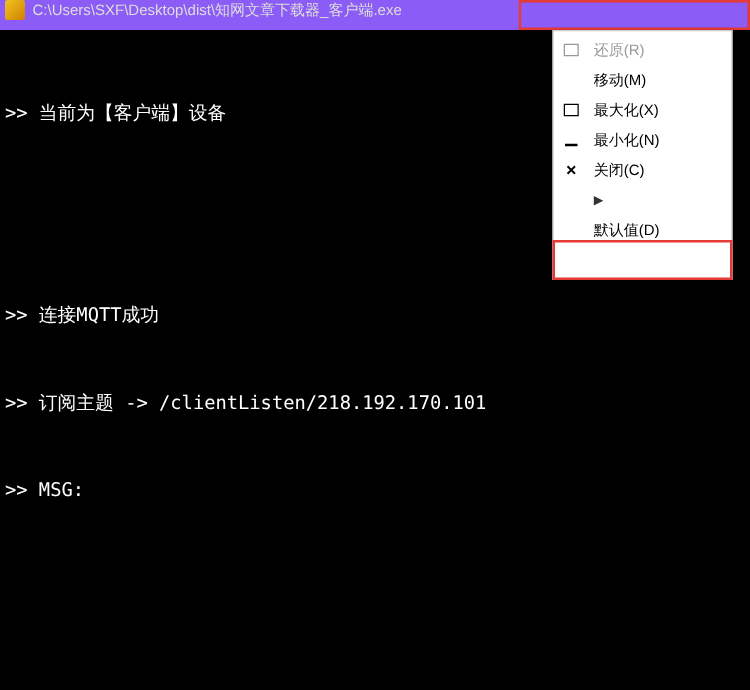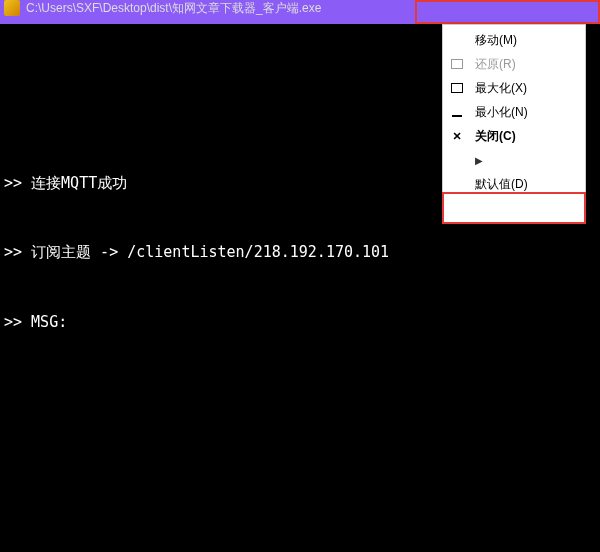--- a/index.html
+++ b/index.html
@@ -124,53 +124,54 @@
 </head>
 <body>
 
 <div class="titlebar">
   <div class="app-icon"></div>
   <div class="title-text">C:\Users\SXF\Desktop\dist\知网文章下载器_客户端.exe</div>
 </div>
 <div class="red-box-top"></div>
 
 <div class="console">
+  <span class="line">&gt;&gt; 当前为【客户端】设备</span>
   <span class="line"></span>
   <span class="line"></span>
   <span class="line">&gt;&gt; 连接MQTT成功</span>
   <span class="line">&gt;&gt; 订阅主题 -&gt; /clientListen/218.192.170.101</span>
   <span class="line">&gt;&gt; MSG:</span>
   <span class="line"></span>
   
   <span class="line"></span>
   <span class="line"></span>
   
   
 </div>
 
 <div class="context-menu">
+  <div class="menu-item disabled">
+    <span class="menu-icon icon-restore"></span>
+    <span class="menu-label">还原(R)</span>
+  </div>
   <div class="menu-item">
     <span class="menu-icon"></span>
     <span class="menu-label">移动(M)</span>
-  </div>
-  <div class="menu-item disabled">
-    <span class="menu-icon icon-restore"></span>
-    <span class="menu-label">还原(R)</span>
   </div>
   <div class="menu-item">
     <span class="menu-icon icon-maximize"></span>
     <span class="menu-label">最大化(X)</span>
   </div>
   <div class="menu-item">
     <span class="menu-icon icon-minimize"></span>
     <span class="menu-label">最小化(N)</span>
   </div>
   <div class="menu-item">
     <span class="menu-icon icon-close"></span>
-    <span class="menu-label" style="font-weight:bold">关闭(C)</span>
+    <span class="menu-label" style="font-weight:normal">关闭(C)</span>
   </div>
   <div class="menu-item">
     <span class="menu-icon"></span>
     <span class="submenu-arrow">▶</span>
   </div>
   <div class="menu-item">
     <span class="menu-icon"></span>
     <span class="menu-label">默认值(D)</span>
   </div>
   <div class="menu-item">

